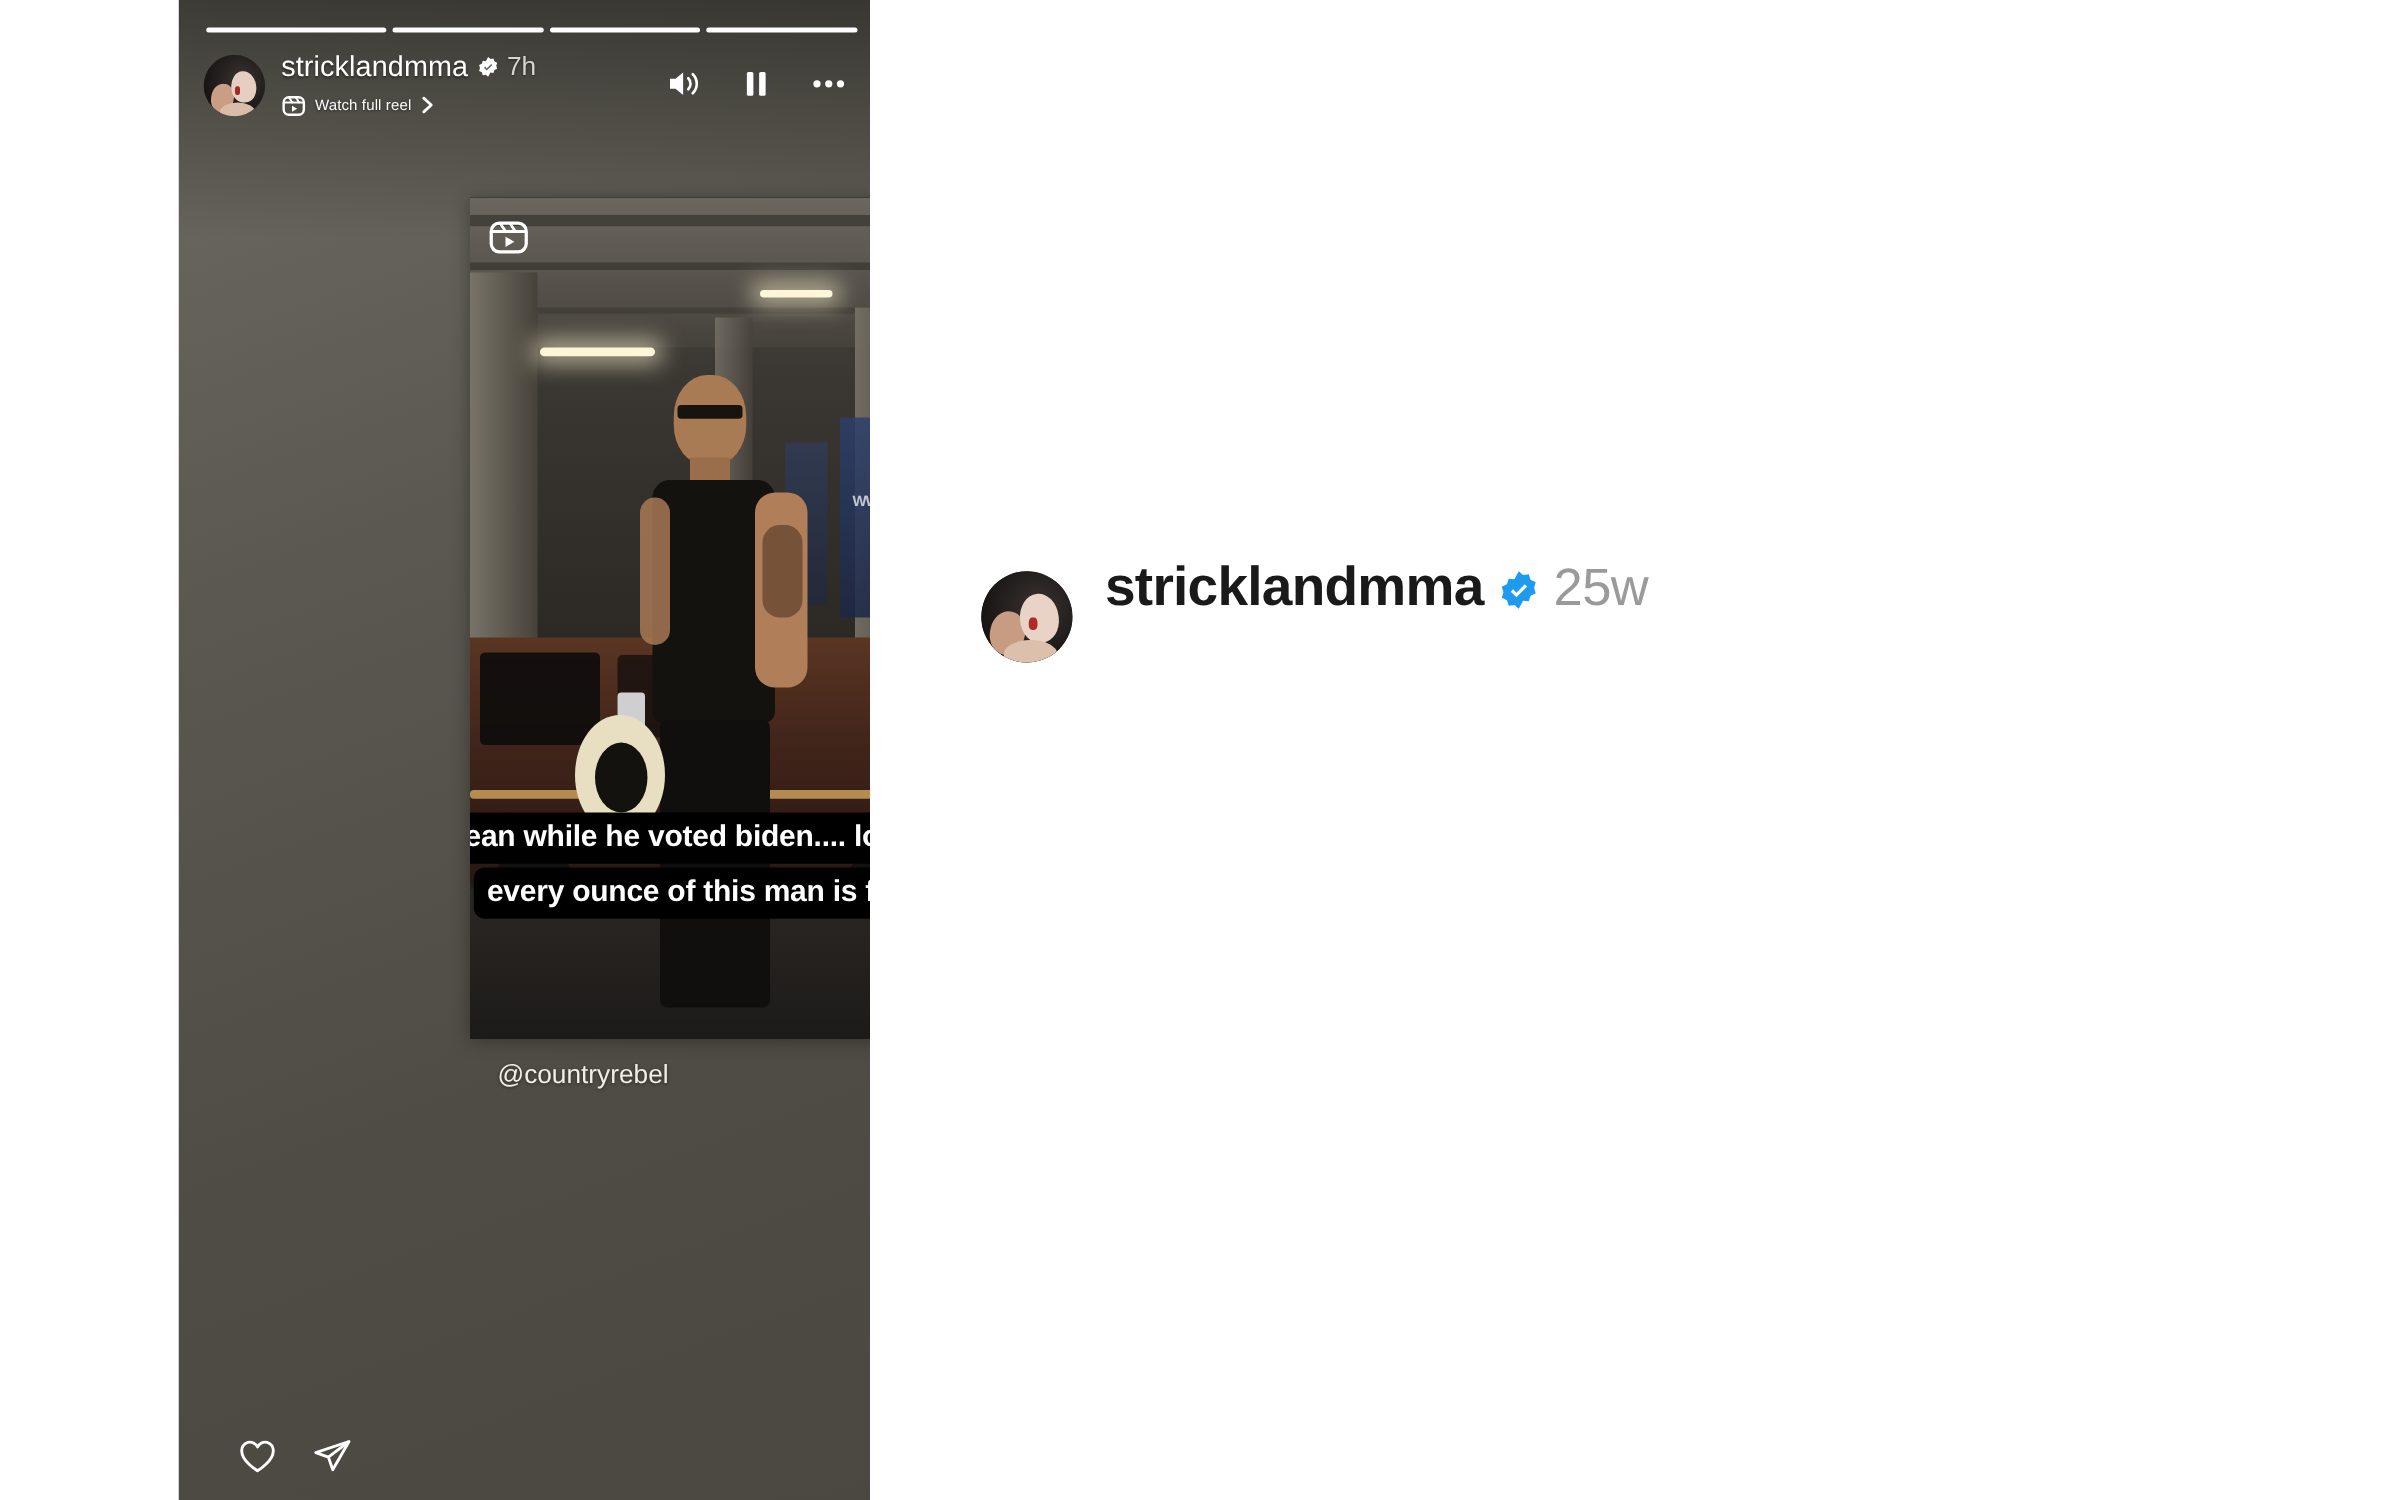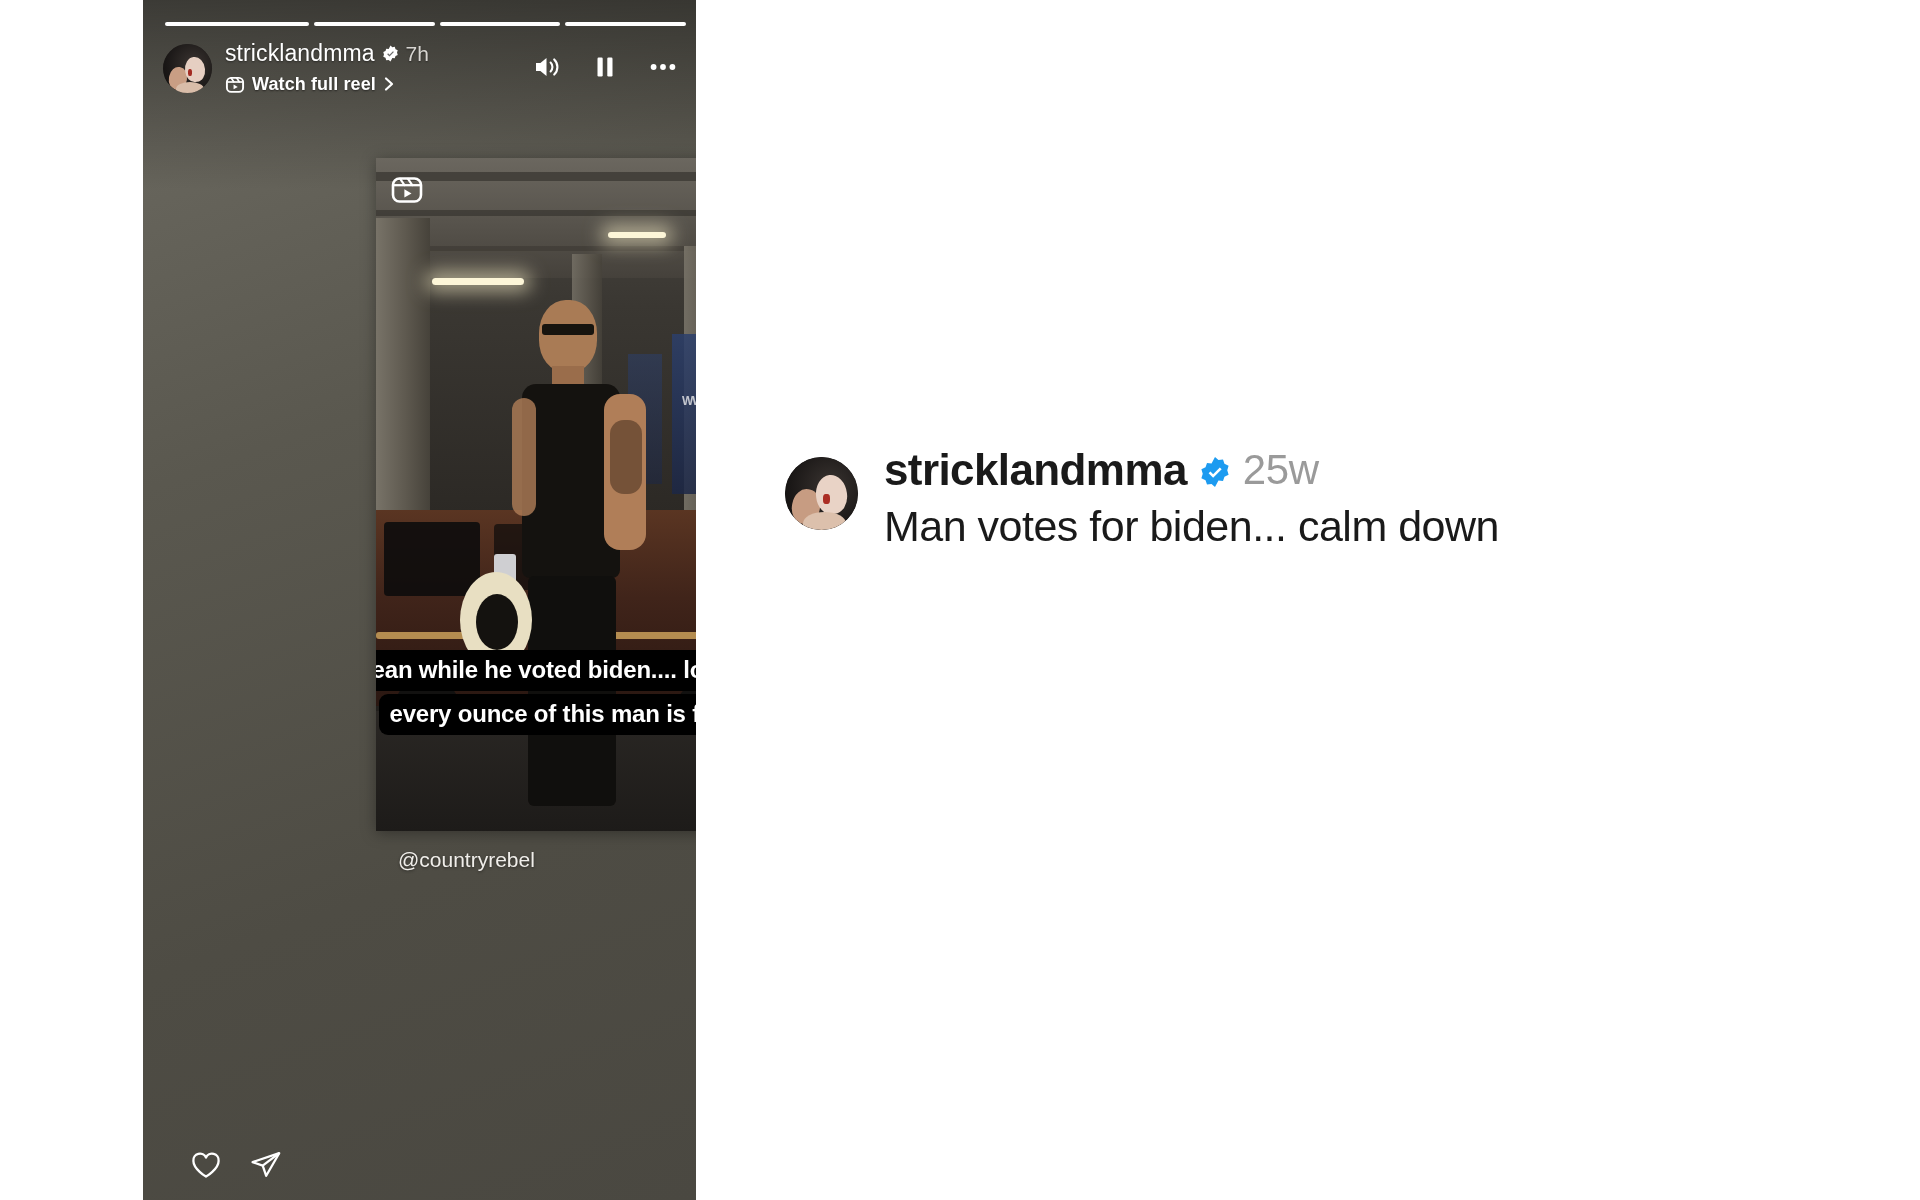--- a/index.html
+++ b/index.html
@@ -67,21 +67,21 @@
     text-shadow:0 1px 2px rgba(0,0,0,.45);
   }
   .verified-badge{display:inline-block;width:17px;height:17px;flex:0 0 auto;}
   #story-time{
     color:#d7d5d1;font-size:21px;font-weight:400;
     text-shadow:0 1px 2px rgba(0,0,0,.45);
   }
   #header-line2{display:flex;align-items:center;gap:7px;margin-top:9px;}
   #reel-badge-icon{width:20px;height:20px;flex:0 0 auto;}
   #watch-reel-label{
-    color:#ffffff;font-size:18px;font-weight:700;letter-spacing:.1px;
+    color:#ffffff;font-size:12px;font-weight:400;letter-spacing:.1px;
     text-shadow:0 1px 2px rgba(0,0,0,.5);
   }
   #watch-reel-chevron{width:12px;height:16px;flex:0 0 auto;}
 
   
   #header-actions{
     position:absolute;top:52px;right:18px;z-index:7;
     display:flex;align-items:center;gap:28px;
   }
   .hdr-icon{width:30px;height:30px;display:block;}
@@ -365,15 +365,14 @@
     <div id="comment-head">
       <span id="comment-username">stricklandmma</span>
       <span id="comment-badge">
         <svg viewBox="0 0 24 24" width="32" height="32" aria-hidden="true">
           <path fill="#1D9BF0" d="M12 .8l2.6 2.2 3.4-.4 1.1 3.3 3.1 1.5-1 3.3 1 3.3-3.1 1.5-1.1 3.3-3.4-.4L12 23.2l-2.6-2.2-3.4.4-1.1-3.3L1.8 16.6l1-3.3-1-3.3 3.1-1.5 1.1-3.3 3.4.4z"></path>
           <path fill="#ffffff" d="M10.6 16.4l-3.4-3.4 1.4-1.4 2 2 5-5 1.4 1.4z"></path>
         </svg>
       </span>
       <span id="comment-time">25w</span>
     </div>
-    <div id="comment-body">Man votes for biden... calm down</div>
   </div>
 </div>
 
 </body></html>

